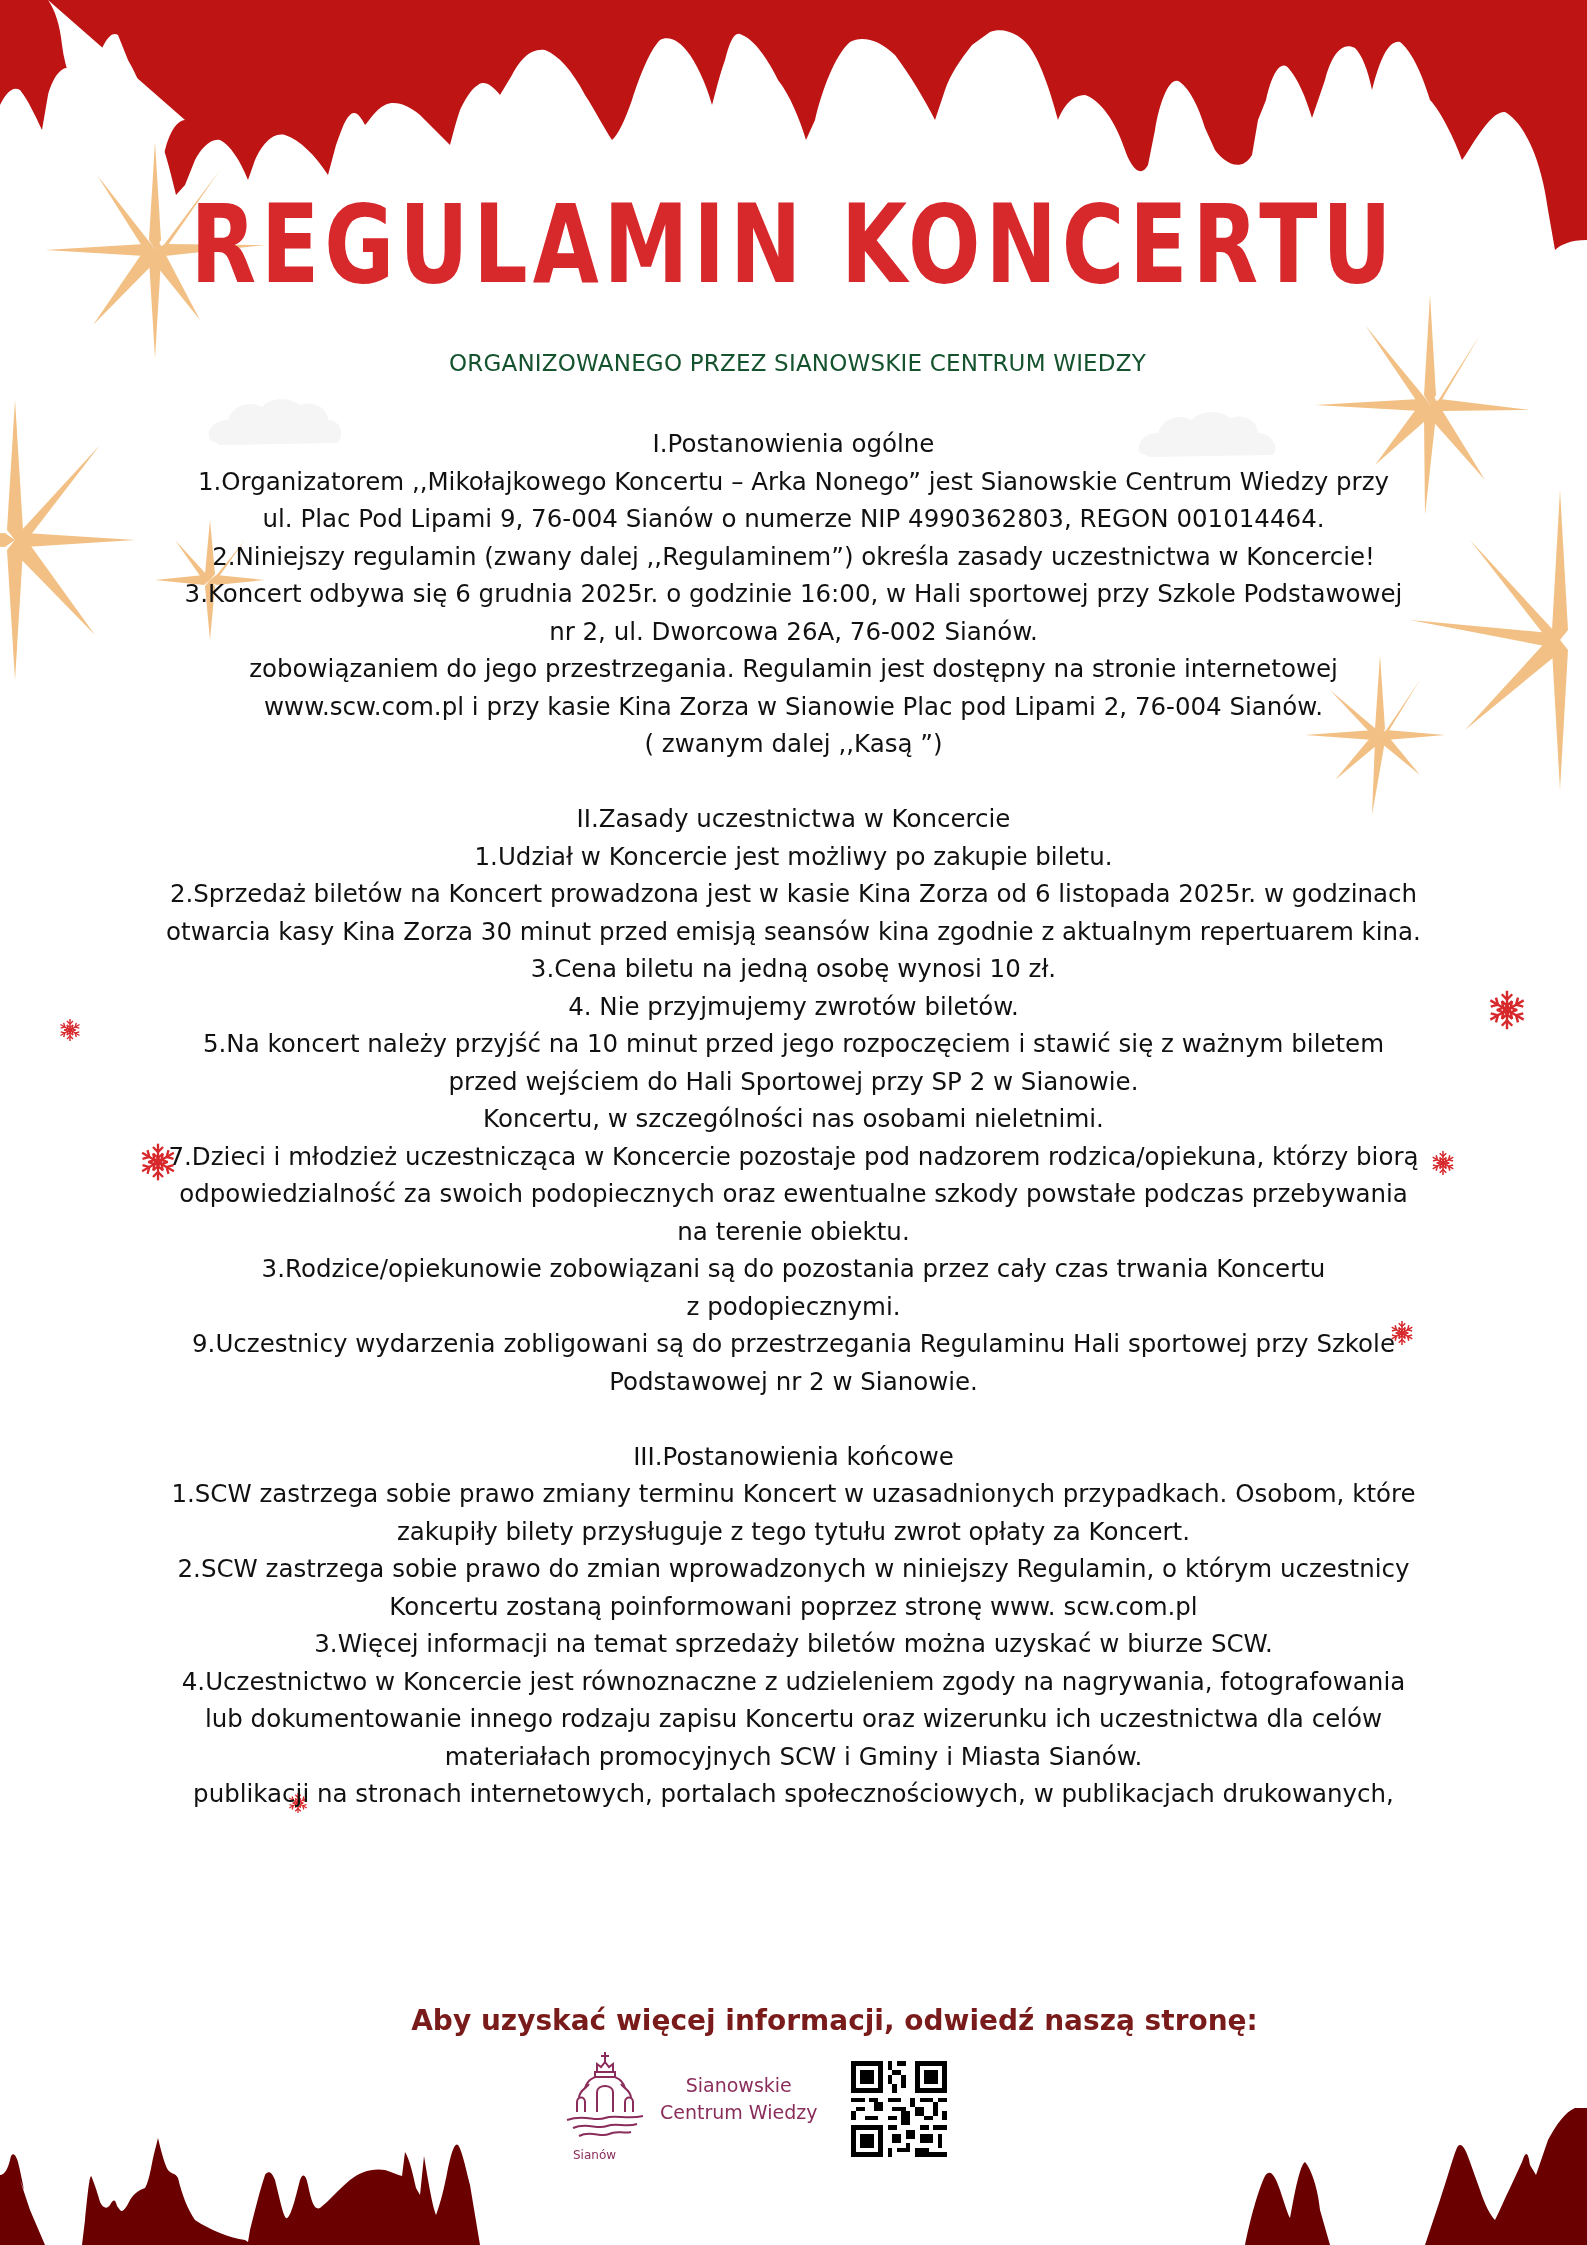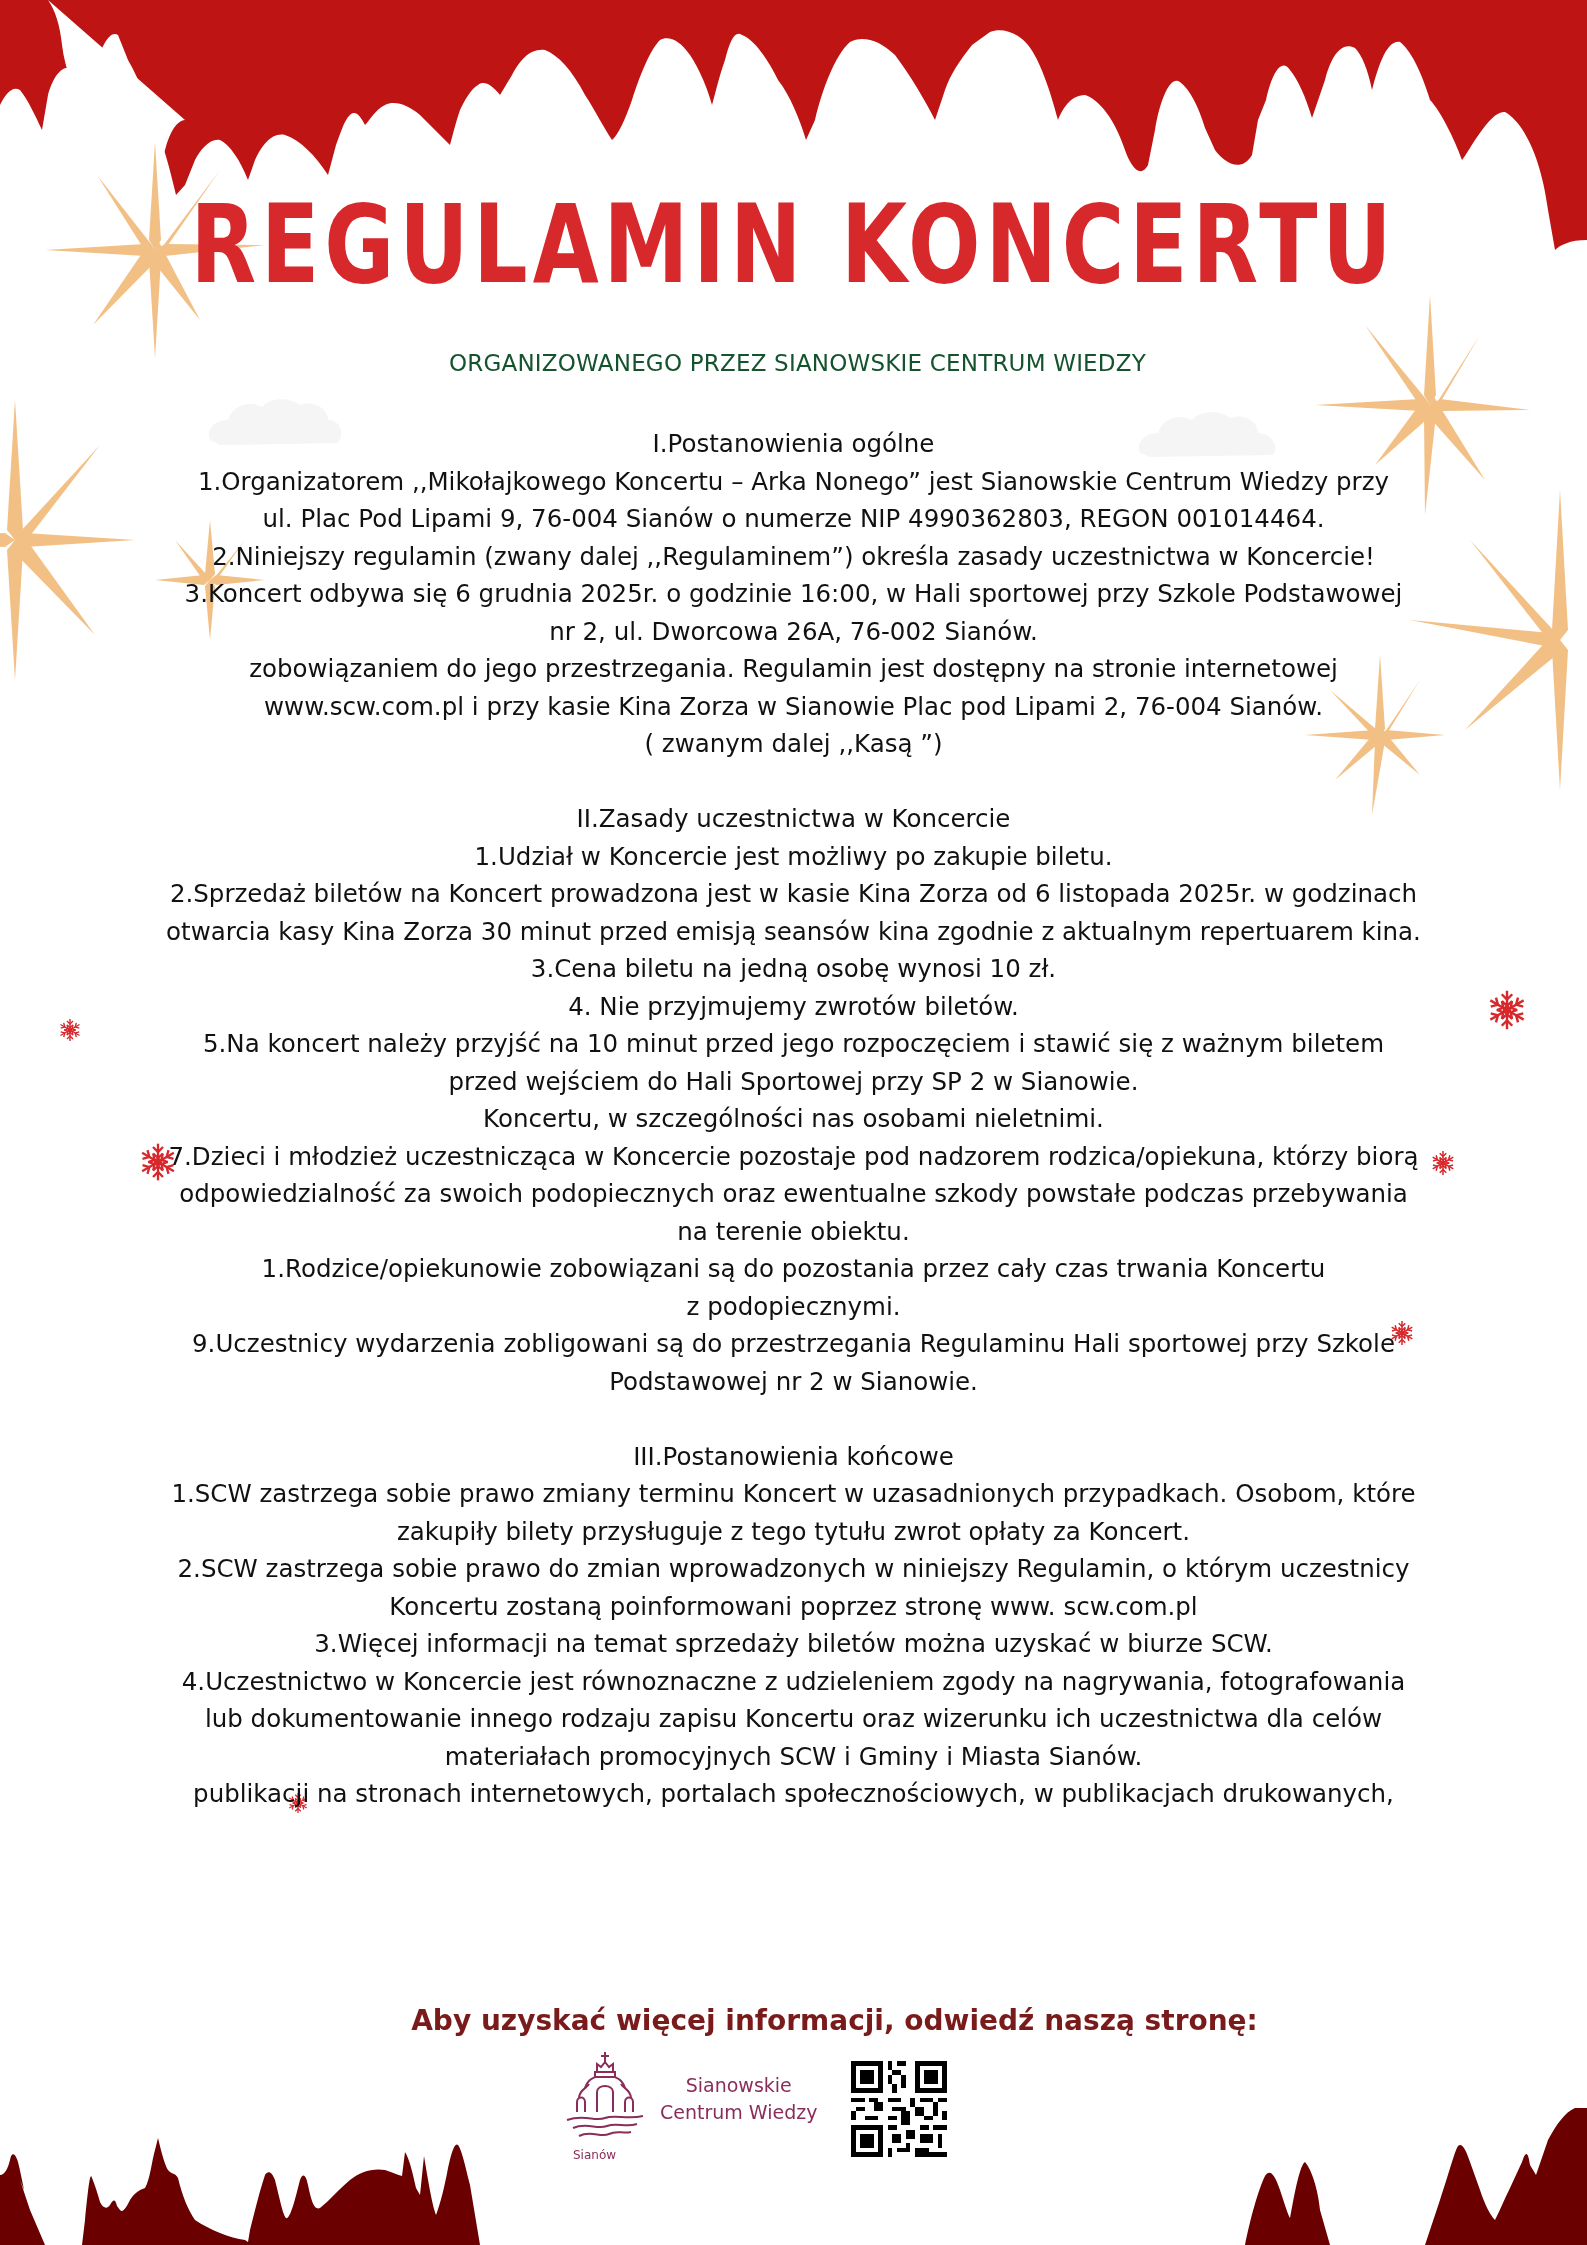--- a/index.html
+++ b/index.html
@@ -363,21 +363,21 @@
   <span class="line">2.Sprzedaż biletów na Koncert prowadzona jest w kasie Kina Zorza od 6 listopada 2025r.  w godzinach</span>
   <span class="line">otwarcia kasy Kina Zorza 30 minut przed emisją seansów kina zgodnie z aktualnym repertuarem kina.</span>
   <span class="line">3.Cena biletu na jedną osobę wynosi 10 zł.</span>
   <span class="line">4. Nie przyjmujemy zwrotów biletów.</span>
   <span class="line">5.Na koncert należy przyjść na 10 minut przed jego rozpoczęciem i stawić się z ważnym biletem</span>
   <span class="line">przed wejściem do Hali Sportowej przy SP 2 w Sianowie.</span>
   <span class="line">Koncertu, w szczególności nas osobami nieletnimi.</span>
   <span class="line">7.Dzieci i młodzież uczestnicząca w Koncercie pozostaje pod nadzorem rodzica/opiekuna, którzy biorą</span>
   <span class="line">odpowiedzialność za swoich podopiecznych oraz ewentualne szkody powstałe podczas przebywania</span>
   <span class="line">na terenie obiektu.</span>
-  <span class="line">1.Rodzice/opiekunowie zobowiązani są do pozostania przez cały czas trwania Koncertu</span>
+  <span class="line">3.Rodzice/opiekunowie zobowiązani są do pozostania przez cały czas trwania Koncertu</span>
   <span class="line">z podopiecznymi.</span>
   <span class="line">9.Uczestnicy wydarzenia zobligowani są do przestrzegania Regulaminu Hali sportowej przy Szkole</span>
   <span class="line">Podstawowej nr 2 w Sianowie.</span>
   <span class="gap"></span>
 
   <span class="line">III.Postanowienia końcowe</span>
   <span class="line">1.SCW zastrzega sobie prawo zmiany terminu Koncert w uzasadnionych przypadkach. Osobom, które</span>
   <span class="line">zakupiły bilety przysługuje z tego tytułu zwrot opłaty za Koncert.</span>
   <span class="line">2.SCW zastrzega sobie prawo do zmian wprowadzonych w niniejszy Regulamin, o którym uczestnicy</span>
   <span class="line">Koncertu zostaną poinformowani poprzez stronę www. scw.com.pl</span>

